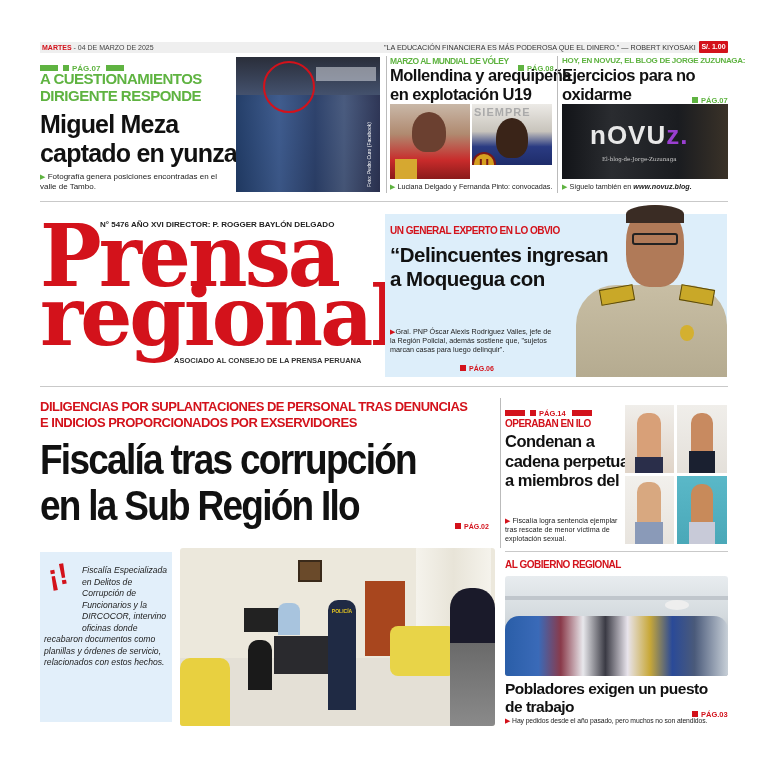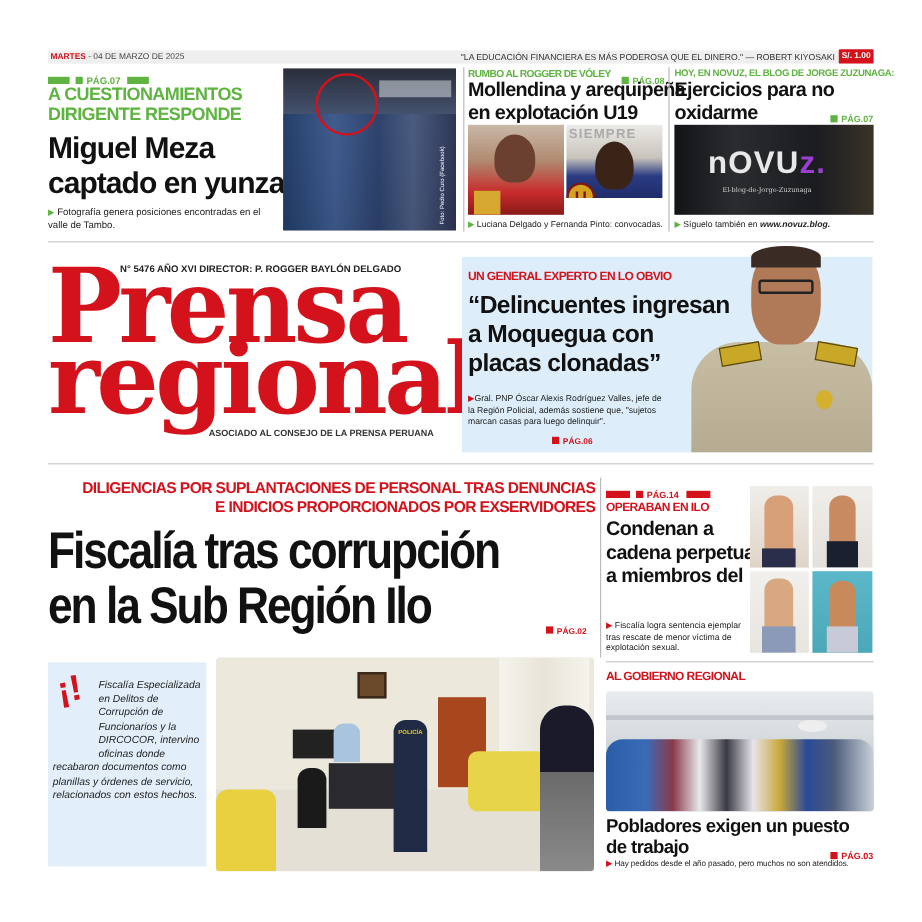--- a/index.html
+++ b/index.html
@@ -55,21 +55,21 @@
 </div>
 <div class="abs photo" style="left:236px;top:57px;width:144px;height:135px;background:linear-gradient(180deg,#2a2e3a 0%,#4a5a7a 35%,#3a4a6a 60%,#242a3a 100%);">
   <div class="abs" style="left:0;top:38px;width:144px;height:97px;background:linear-gradient(90deg,#1e3a66 0%,#3e5d92 30%,#2a3f6a 55%,#4a5c80 75%,#2a3050 100%);opacity:0.85;"></div>
   <div class="abs" style="left:80px;top:10px;width:60px;height:14px;background:#e6e8ee;opacity:0.5;"></div>
   <div class="abs" style="left:27px;top:4px;width:52px;height:52px;border:2.5px solid #d3121b;border-radius:50%;"></div>
   <div class="abs" style="left:130px;top:40px;width:10px;height:90px;font-size:5px;color:#fff;writing-mode:vertical-rl;transform:rotate(180deg);">Foto: Pedro Curo (Facebook)</div>
 </div>
 
 <div class="abs vdiv" style="left:386px;top:56px;height:137px;"></div>
 
-<div class="abs kicker-green cond" style="left:390px;top:56px;font-size:8.5px;">RUMBO AL ROGGER DE VÓLEY</div>
+<div class="abs kicker-green cond" style="left:390px;top:56px;font-size:8.5px;">MARZO AL MUNDIAL DE VÓLEY</div>
 <div class="abs" style="left:518px;top:57px;">
   <span class="sq" style="background:#5fb341;"></span><span class="pag-green" style="font-size:7.5px;">PÁG.08</span>
 </div>
 <div class="abs head-black cond" style="left:390px;top:66px;font-size:16.5px;line-height:19px;">
   <div>Mollendina y arequipeña</div>
   <div>en explotación U19</div>
 </div>
 <div class="abs photo" style="left:390px;top:104px;width:80px;height:75px;background:linear-gradient(180deg,#c9b8a8 0%,#b08a70 40%,#c82b2b 75%,#8a1a1a 100%);">
   <div class="abs" style="left:22px;top:8px;width:34px;height:40px;background:#6b4030;border-radius:50% 50% 40% 40%;"></div>
   <div class="abs" style="left:5px;top:55px;width:22px;height:20px;background:#d6a830;"></div>
@@ -106,41 +106,40 @@
 <div class="abs masthead-line">N° 5476 AÑO XVI DIRECTOR: P. ROGGER BAYLÓN DELGADO</div>
 <div class="abs logo1">Prensa</div>
 <div class="abs logo2">regional</div>
 <div class="abs assoc">ASOCIADO AL CONSEJO DE LA PRENSA PERUANA</div>
 
 <div class="abs general-box"></div>
 <div class="abs kicker-red cond" style="left:390px;top:225px;font-size:10px;">UN GENERAL EXPERTO EN LO OBVIO</div>
 <div class="abs head-black cond" style="left:390px;top:243px;font-size:20.5px;line-height:24px;">
   <div>“Delincuentes ingresan</div>
   <div>a Moquegua con</div>
-  <div>placas clonadas”</div>
 </div>
 <div class="abs small" style="left:390px;top:327px;width:168px;font-size:7.2px;line-height:9px;">
   <span class="arrow-r">▶</span><span>Gral. PNP Óscar Alexis Rodríguez Valles, jefe de la Región Policial, además sostiene que, "sujetos marcan casas para luego delinquir".</span>
 </div>
 <div class="abs" style="left:460px;top:357px;">
   <span class="sq" style="background:#d3121b;"></span><span class="kicker-red" style="font-size:7px;">PÁG.06</span>
 </div>
 <div class="abs photo" style="left:576px;top:205px;width:151px;height:172px;">
   <div class="abs" style="left:0;top:80px;width:151px;height:92px;background:linear-gradient(180deg,#c8bea4 0%,#b5ab90 100%);border-radius:40px 40px 0 0;"></div>
   <div class="abs" style="left:50px;top:0;width:58px;height:82px;background:#b07a58;border-radius:45% 45% 40% 40%;"></div>
   <div class="abs" style="left:50px;top:0;width:58px;height:18px;background:#3a2c24;border-radius:50% 50% 0 0;"></div>
   <div class="abs" style="left:56px;top:28px;width:46px;height:12px;border:2px solid #222;border-radius:3px;"></div>
   <div class="abs" style="left:24px;top:82px;width:34px;height:16px;background:#c9a828;border:1px solid #5a4a10;transform:rotate(-10deg);"></div>
   <div class="abs" style="left:104px;top:82px;width:34px;height:16px;background:#c9a828;border:1px solid #5a4a10;transform:rotate(10deg);"></div>
   <div class="abs" style="left:104px;top:120px;width:14px;height:16px;background:#d4b030;border-radius:50%;"></div>
 </div>
 
 <div class="abs hrule" style="left:40px;top:386px;width:688px;"></div>
 
-<div class="abs kicker-red cond" style="left:40px;top:399px;width:456px;text-align:right;font-size:13px;line-height:16px;">
+<div class="abs kicker-red cond" style="left:40px;top:399px;width:456px;text-align:left;font-size:13px;line-height:16px;">
   <div>DILIGENCIAS POR SUPLANTACIONES DE PERSONAL TRAS DENUNCIAS</div>
   <div>E INDICIOS PROPORCIONADOS POR EXSERVIDORES</div>
 </div>
 <div class="abs head-black" style="left:40px;top:436px;font-family:'Liberation Sans',sans-serif;font-weight:bold;font-size:43px;line-height:46px;letter-spacing:-2px;transform:scaleX(0.86);transform-origin:left top;white-space:nowrap;">
   <div>Fiscalía tras corrupción</div>
   <div>en la Sub Región Ilo</div>
 </div>
 <div class="abs" style="left:455px;top:515px;">
   <span class="sq" style="background:#d3121b;"></span><span class="kicker-red" style="font-size:7px;">PÁG.02</span>
 </div>

